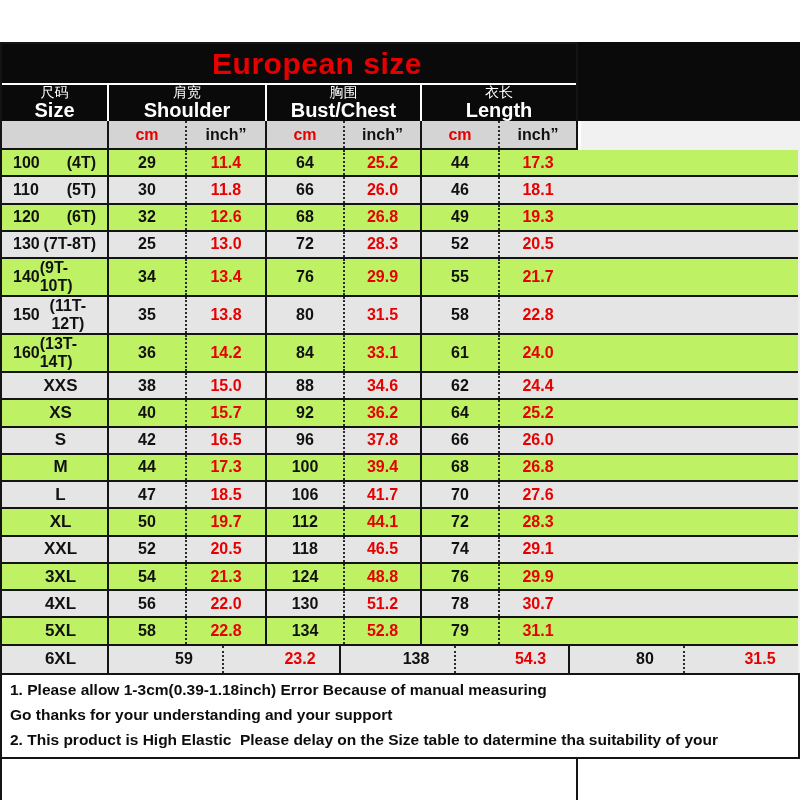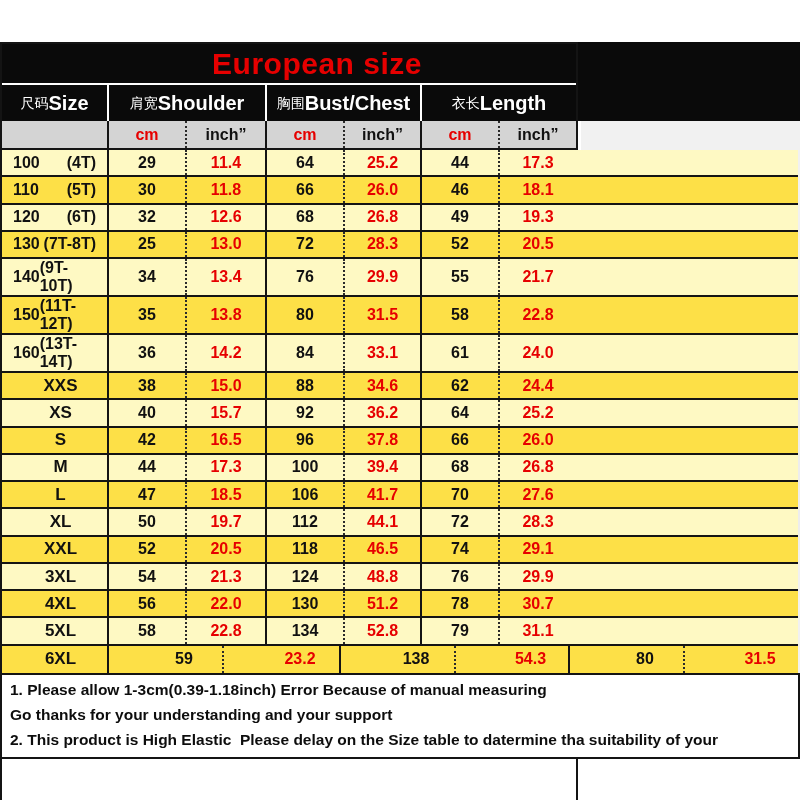--- a/index.html
+++ b/index.html
@@ -14,39 +14,39 @@
   .tee-svg{position:absolute;left:588px;top:294px;width:212px;height:256px;}
 
   
   .size-table{position:absolute;left:0;top:42px;width:578px;height:779px;
               box-sizing:border-box;border:2px solid #141414;background:transparent;}
   .title-row{height:39px;display:flex;align-items:center;justify-content:center;}
   .title-row span{color:#e60000;font-weight:bold;font-size:30px;letter-spacing:0.5px;
                   transform:translateX(28px);}
   .col-headers{display:grid;grid-template-columns:107px 158px 155px 154px;height:38px;
                border-top:2px solid #fff;box-sizing:border-box;}
-  .col-head{display:flex;flex-direction:row;align-items:center;justify-content:center;
+  .col-head{display:flex;flex-direction:column;align-items:center;justify-content:center;
             color:#fff;box-sizing:border-box;}
   .col-head:not(:last-child){border-right:2px solid #fff;}
   .col-head .zh{font-size:14px;line-height:15px;}
   .col-head .en{font-size:20px;font-weight:bold;line-height:21px;}
 
   .grid-row{display:grid;grid-template-columns:107px 78px 80px 78px 77px 78px 76px;box-sizing:border-box;}
   .unit-row{height:29px;background:#d4d4d4;border-bottom:2px solid #141414;}
   .cell{display:flex;align-items:center;justify-content:center;box-sizing:border-box;
         font-weight:bold;font-size:16px;color:#111;overflow:hidden;}
   .bsolid{border-right:2px solid #141414;}
   .bdot{border-right:2px dotted #2a2a2a;}
   .in{color:#e60000;}
 
   .rows{height:523px;display:grid;grid-template-rows:repeat(18,1fr);}
   .row{border-bottom:2px solid #141414;}
   .row:last-child{border-bottom:none;gap:37px;}
-  .row.dark{background:#fef9c3;}
-  .row.light{background:#fde047;}
+  .row.dark{background:#bef264;}
+  .row.light{background:#e5e5e5;text-align:center;}
   .size-cell{font-size:16px;}
   .size-cell.solo{font-size:17px;padding-left:12px;}
   .size-cell.split{justify-content:space-between;padding:0 11px;}
 
   
   .notes-box{position:absolute;left:0;top:673px;width:800px;height:86px;background:#fff;
              box-sizing:border-box;border:2px solid #141414;
              display:flex;flex-direction:column;justify-content:space-between;
              padding:6px 8px 8px 8px;}
   .note-line{font-weight:bold;font-size:15.5px;color:#0d0d0d;white-space:pre;}

